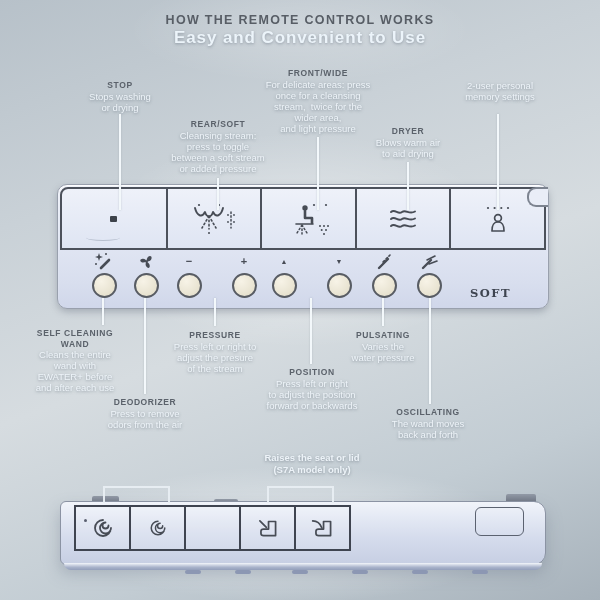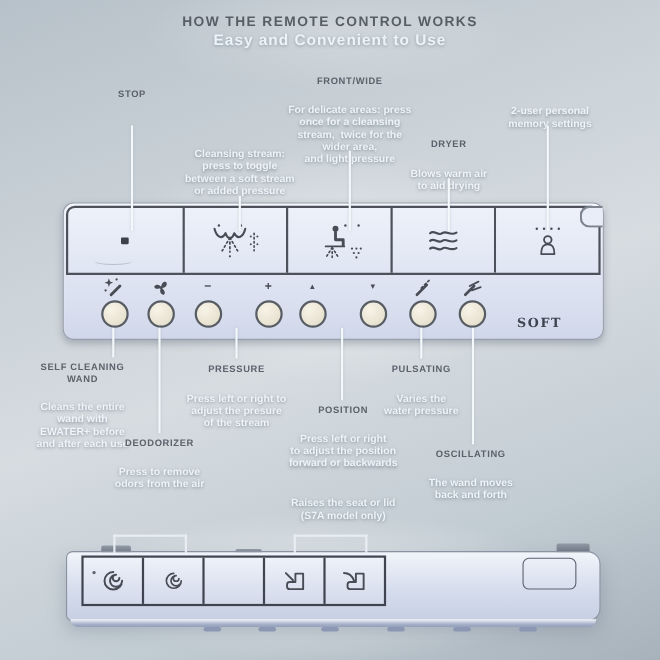--- a/index.html
+++ b/index.html
@@ -7,25 +7,25 @@
     position:relative;width:600px;height:600px;overflow:hidden;
     font-family:"Liberation Sans",sans-serif;
     background:
       radial-gradient(280px 150px at 50% 40%, rgba(255,255,255,.45), rgba(255,255,255,0) 72%),
       radial-gradient(320px 95px at 49% 89%, rgba(255,255,255,.55), rgba(255,255,255,0) 72%),
       radial-gradient(230px 70px at 50% 5%, rgba(255,255,255,.22), rgba(255,255,255,0) 75%),
       linear-gradient(160deg,#b7c1c9 0%,#c9d1d7 28%,#d6dce0 52%,#c2ccd3 78%,#a7b2bb 100%);
   }
   .ttl{position:absolute;left:0;right:0;text-align:center;pointer-events:none;}
   .title{top:13px;font-size:12.5px;font-weight:700;letter-spacing:1.3px;color:#585e66;}
-  .subtitle{top:28px;font-size:14px;font-weight:700;letter-spacing:.9px;color:#ecf4fa;
+  .subtitle{top:28px;font-size:17px;font-weight:700;letter-spacing:.9px;color:#ecf4fa;
     text-shadow:0 1px 3px rgba(98,110,124,.55);}
   .lbl{position:absolute;text-align:center;pointer-events:none;z-index:2;}
   .lbl .h{font-size:8.5px;line-height:10.5px;font-weight:700;letter-spacing:.6px;color:#5b626b;white-space:pre;}
-  .lbl .b{font-size:9.5px;line-height:11px;font-weight:700;color:#eef4f9;white-space:pre;margin-top:16px;
+  .lbl .b{font-size:9.5px;line-height:11px;font-weight:400;color:#eef4f9;white-space:pre;margin-top:0;
     text-shadow:0 1px 3px rgba(95,106,120,.6);}
   .callout{position:absolute;width:2px;background:#f3f8fb;z-index:3;box-shadow:0 0 2px rgba(110,120,132,.35);}
   
   .remote-main{position:absolute;left:57px;top:184px;width:490px;height:123px;border-radius:10px;z-index:1;
     background:linear-gradient(180deg,#eff2f9 0%,#e4e9f5 35%,#d8deee 80%,#d0d7ea 100%);
     border:1px solid #99a0ad;
     box-shadow:0 3px 7px rgba(96,106,122,.38), inset 0 1px 1px #fff;}
   .big-row{position:absolute;left:2px;right:2px;top:2px;height:59px;display:flex;
     border:2px solid #4c515b;border-radius:8px 8px 0 0;background:linear-gradient(180deg,#eef1f9,#dfe5f3);}
   .big-btn{flex:1;border-left:2px solid #4c515b;position:relative;display:flex;align-items:center;justify-content:center;}
@@ -68,22 +68,25 @@
 </head>
 <body>
 
 <div class="canvas">
 
   <div class="ttl title">HOW THE REMOTE CONTROL WORKS</div>
   <div class="ttl subtitle">Easy and Convenient to Use</div>
 
   <div class="lbl" style="left:45px;top:80px;width:150px;">
     <div class="h">STOP</div>
+    <div class="b">Stops washing
+or drying</div>
   </div>
   <div class="lbl" style="left:138px;top:119px;width:160px;">
+    <div class="h">REAR/SOFT</div>
     <div class="b">Cleansing stream:
 press to toggle
 between a soft stream
 or added pressure</div>
   </div>
   <div class="lbl" style="left:238px;top:68px;width:160px;">
     <div class="h">FRONT/WIDE</div>
     <div class="b">For delicate areas: press
 once for a cleansing
 stream,  twice for the

